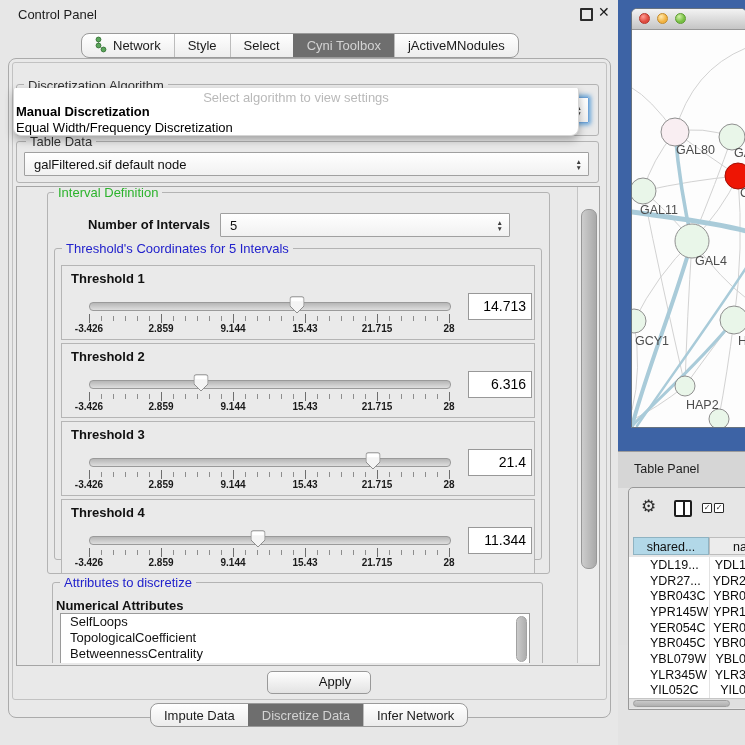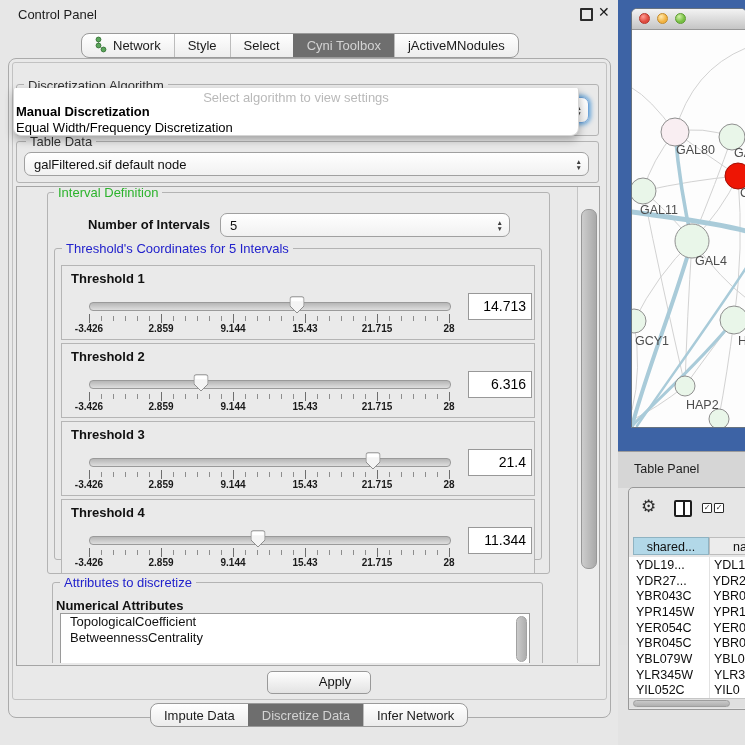--- a/index.html
+++ b/index.html
@@ -27,21 +27,21 @@
   #inner-panel{position:absolute;left:12px;top:62px;width:593px;height:636px;
       border:1px solid #c2c2c2;border-radius:3px;background:#e9e9e9;}
 
   .groupbox{position:absolute;border:1px solid #b3b3b3;border-radius:3px;}
   .group-label{position:absolute;background:#e9e9e9;padding:0 4px;font-size:13px;color:#333;white-space:nowrap;}
   .group-label.green{color:#2db32d;}
   .group-label.blue{color:#2222cc;}
 
   
   .combo{position:absolute;background:linear-gradient(#ffffff,#f1f1f1);border:1px solid #a0a0a0;
-      border-radius:7px;font-size:13px;color:#111;}
+      border-radius:1px;font-size:13px;color:#111;}
   .combo .combo-text{position:absolute;left:9px;top:0;bottom:0;display:flex;align-items:center;white-space:nowrap;}
   .combo .stepper{position:absolute;right:6px;top:50%;transform:translateY(-50%);
       display:flex;flex-direction:column;align-items:center;color:#3c3c3c;}
   .combo .stepper span{font-size:6.5px;line-height:5.5px;}
   .combo.focused{border-color:#6ea3d8;box-shadow:0 0 4px 2px rgba(92,158,215,.9);}
 
   
   #algo-popup{position:absolute;left:13px;top:88px;width:564px;height:47px;background:#ffffff;
       border:1px solid #d5d5d5;border-top:none;border-radius:2px 2px 8px 8px;
       box-shadow:0 4px 9px rgba(0,0,0,.30);z-index:60;}
@@ -118,21 +118,21 @@
   .tp-check{position:absolute;top:15px;width:8px;height:8px;border:1.5px solid #2a2a2a;border-radius:1px;
       font-size:8px;line-height:8px;text-align:center;color:#2a2a2a;background:#fff;}
   #tp-check1{left:73px;} #tp-check2{left:85px;}
   #tp-header{position:absolute;left:0;top:49px;height:20px;width:200px;}
   .tp-hcell{position:absolute;top:0;height:18px;font-size:12.5px;line-height:18px;text-align:center;color:#111;box-sizing:border-box;}
   #tp-hcell-0{left:4px;width:76px;background:#b2d8e8;border:1px solid #8fb3c2;}
   #tp-hcell-1{left:80px;width:62px;background:#ececec;border:1px solid #bdbdbd;}
   #tp-rows{position:absolute;left:0px;top:69px;width:117px;height:141px;background:#ffffff;overflow:hidden;}
   #tp-rows::before{content:"";position:absolute;left:80px;top:0;bottom:0;width:1px;background:#e2e2e2;}
   .tp-row{display:flex;height:15.7px;align-items:center;font-size:12.5px;color:#0d0d0d;}
-  .tp-row .c1{width:74px;padding-left:7px;white-space:nowrap;overflow:hidden;}
+  .tp-row .c1{width:74px;padding-left:21px;white-space:nowrap;overflow:hidden;}
   .tp-row .c2{padding-left:4px;white-space:nowrap;}
   #tp-hscroll{position:absolute;left:0;top:210px;width:117px;height:9px;background:#e0e0e0;border-top:1px solid #c6c6c6;}
   #tp-hscroll .thumb{position:absolute;left:4px;top:1px;width:97px;height:7px;border-radius:4px;
       background:linear-gradient(#c9c9c9,#b0b0b0);border:1px solid #9e9e9e;box-sizing:border-box;}
 </style>
 </head>
 <body>
 
 <div id="left-pane">
   <div id="cp-title">Control Panel</div>
@@ -324,20 +324,21 @@
             </div>
             <div class="th-value">11.344</div>
           </div>
         </div>
 
       <div class="groupbox" style="left:35px;top:395px;width:489px;height:100px;"></div>
       <div class="group-label blue" style="left:43px;top:388px;">Attributes to discretize</div>
       <div id="attr-sublabel">Numerical Attributes</div>
       <div id="attr-list">
         <div id="attr-items">
+            <div class="attr-item">SelfLoops</div>
             <div class="attr-item">TopologicalCoefficient</div>
             <div class="attr-item">BetweennessCentrality</div>
           </div>
         <div id="attr-scroll">
             <div class="thumb"></div>
           </div>
       </div>
 
     </div>
     <div id="vscroll">

